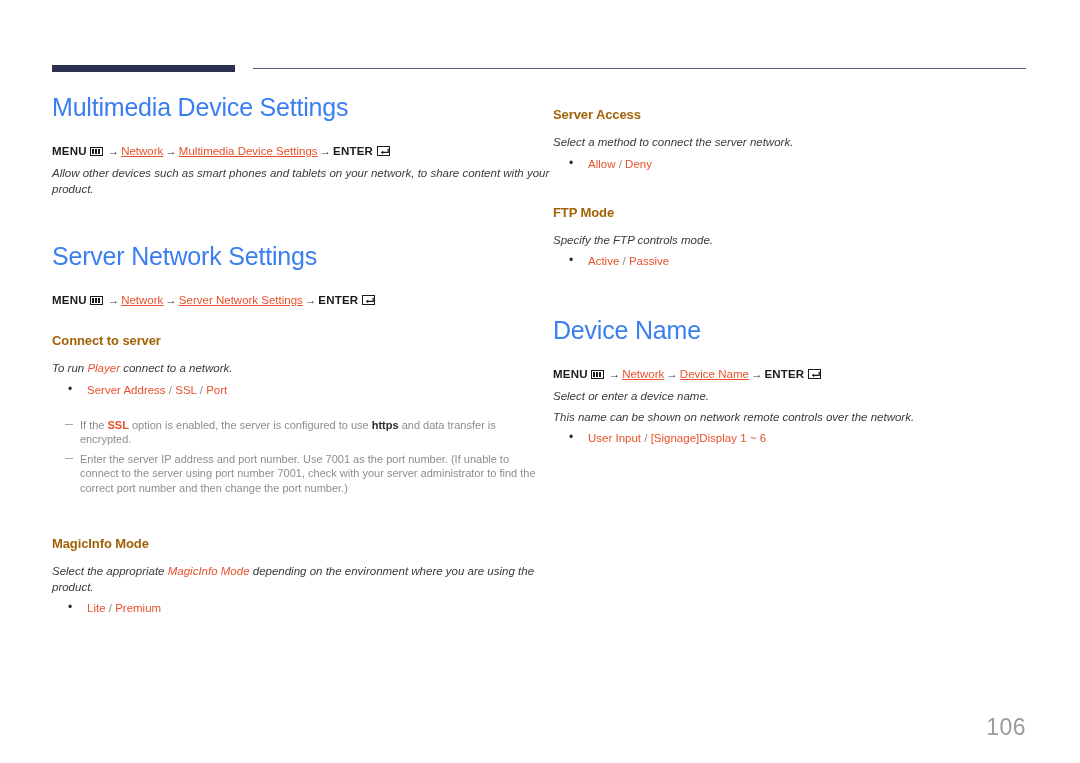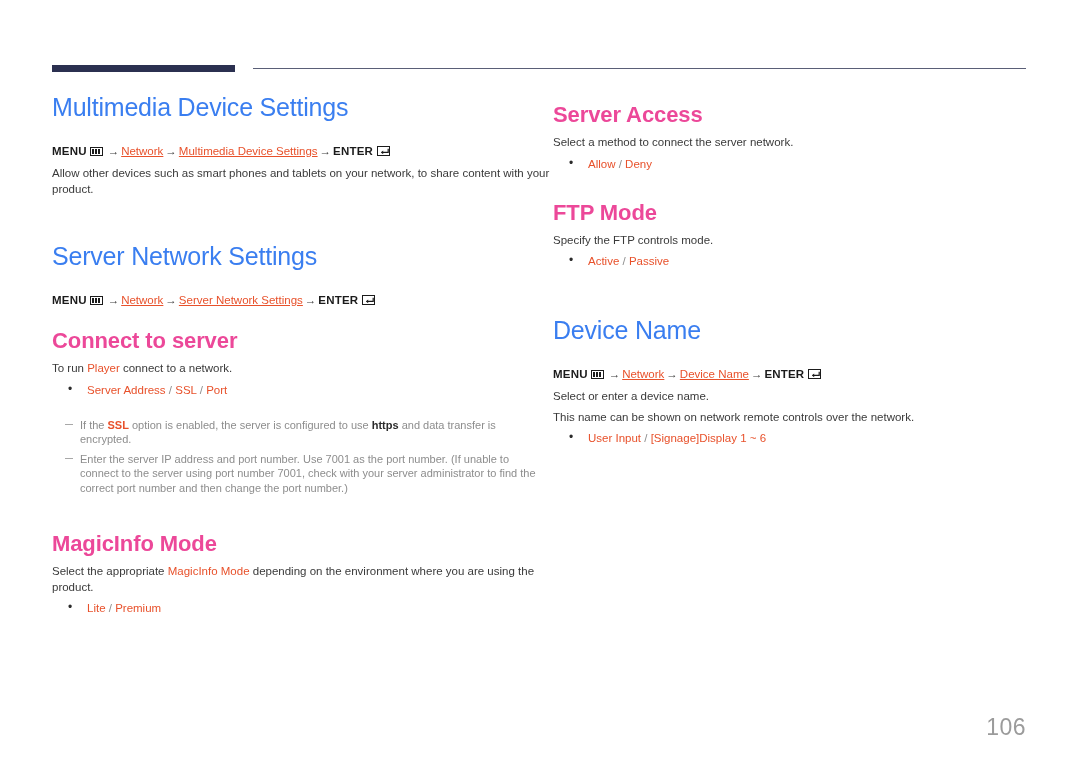--- a/index.html
+++ b/index.html
@@ -59,22 +59,22 @@
   h1.title {
     color: #3a7ef0;
     font-size: 25px;
     font-weight: normal;
     letter-spacing: -0.2px;
     margin: 0;
     padding: 0;
     line-height: 30px;
   }
   h2.subtitle {
-    color: #ec4899;
-    font-size: 22px;
+    color: #a16207;
+    font-size: 13px;
     font-weight: bold;
     letter-spacing: -0.1px;
     margin: 0;
     padding: 0;
     line-height: 22px;
   }
 
   
   .path {
     font-size: 11.5px;
@@ -119,20 +119,21 @@
   }
   .icon-enter svg { position: absolute; left: 1px; top: 0.5px; }
 
   
   p.body {
     font-size: 11.5px;
     line-height: 15.5px;
     color: #3a3a3a;
     margin: 0;
     padding: 0;
+    font-style: italic;
   }
   p.body .hl { color: #e8512b; }
 
   
   ul.opts {
     list-style: none;
     margin: 2px;
     padding: 0;
   }
   ul.opts li {

